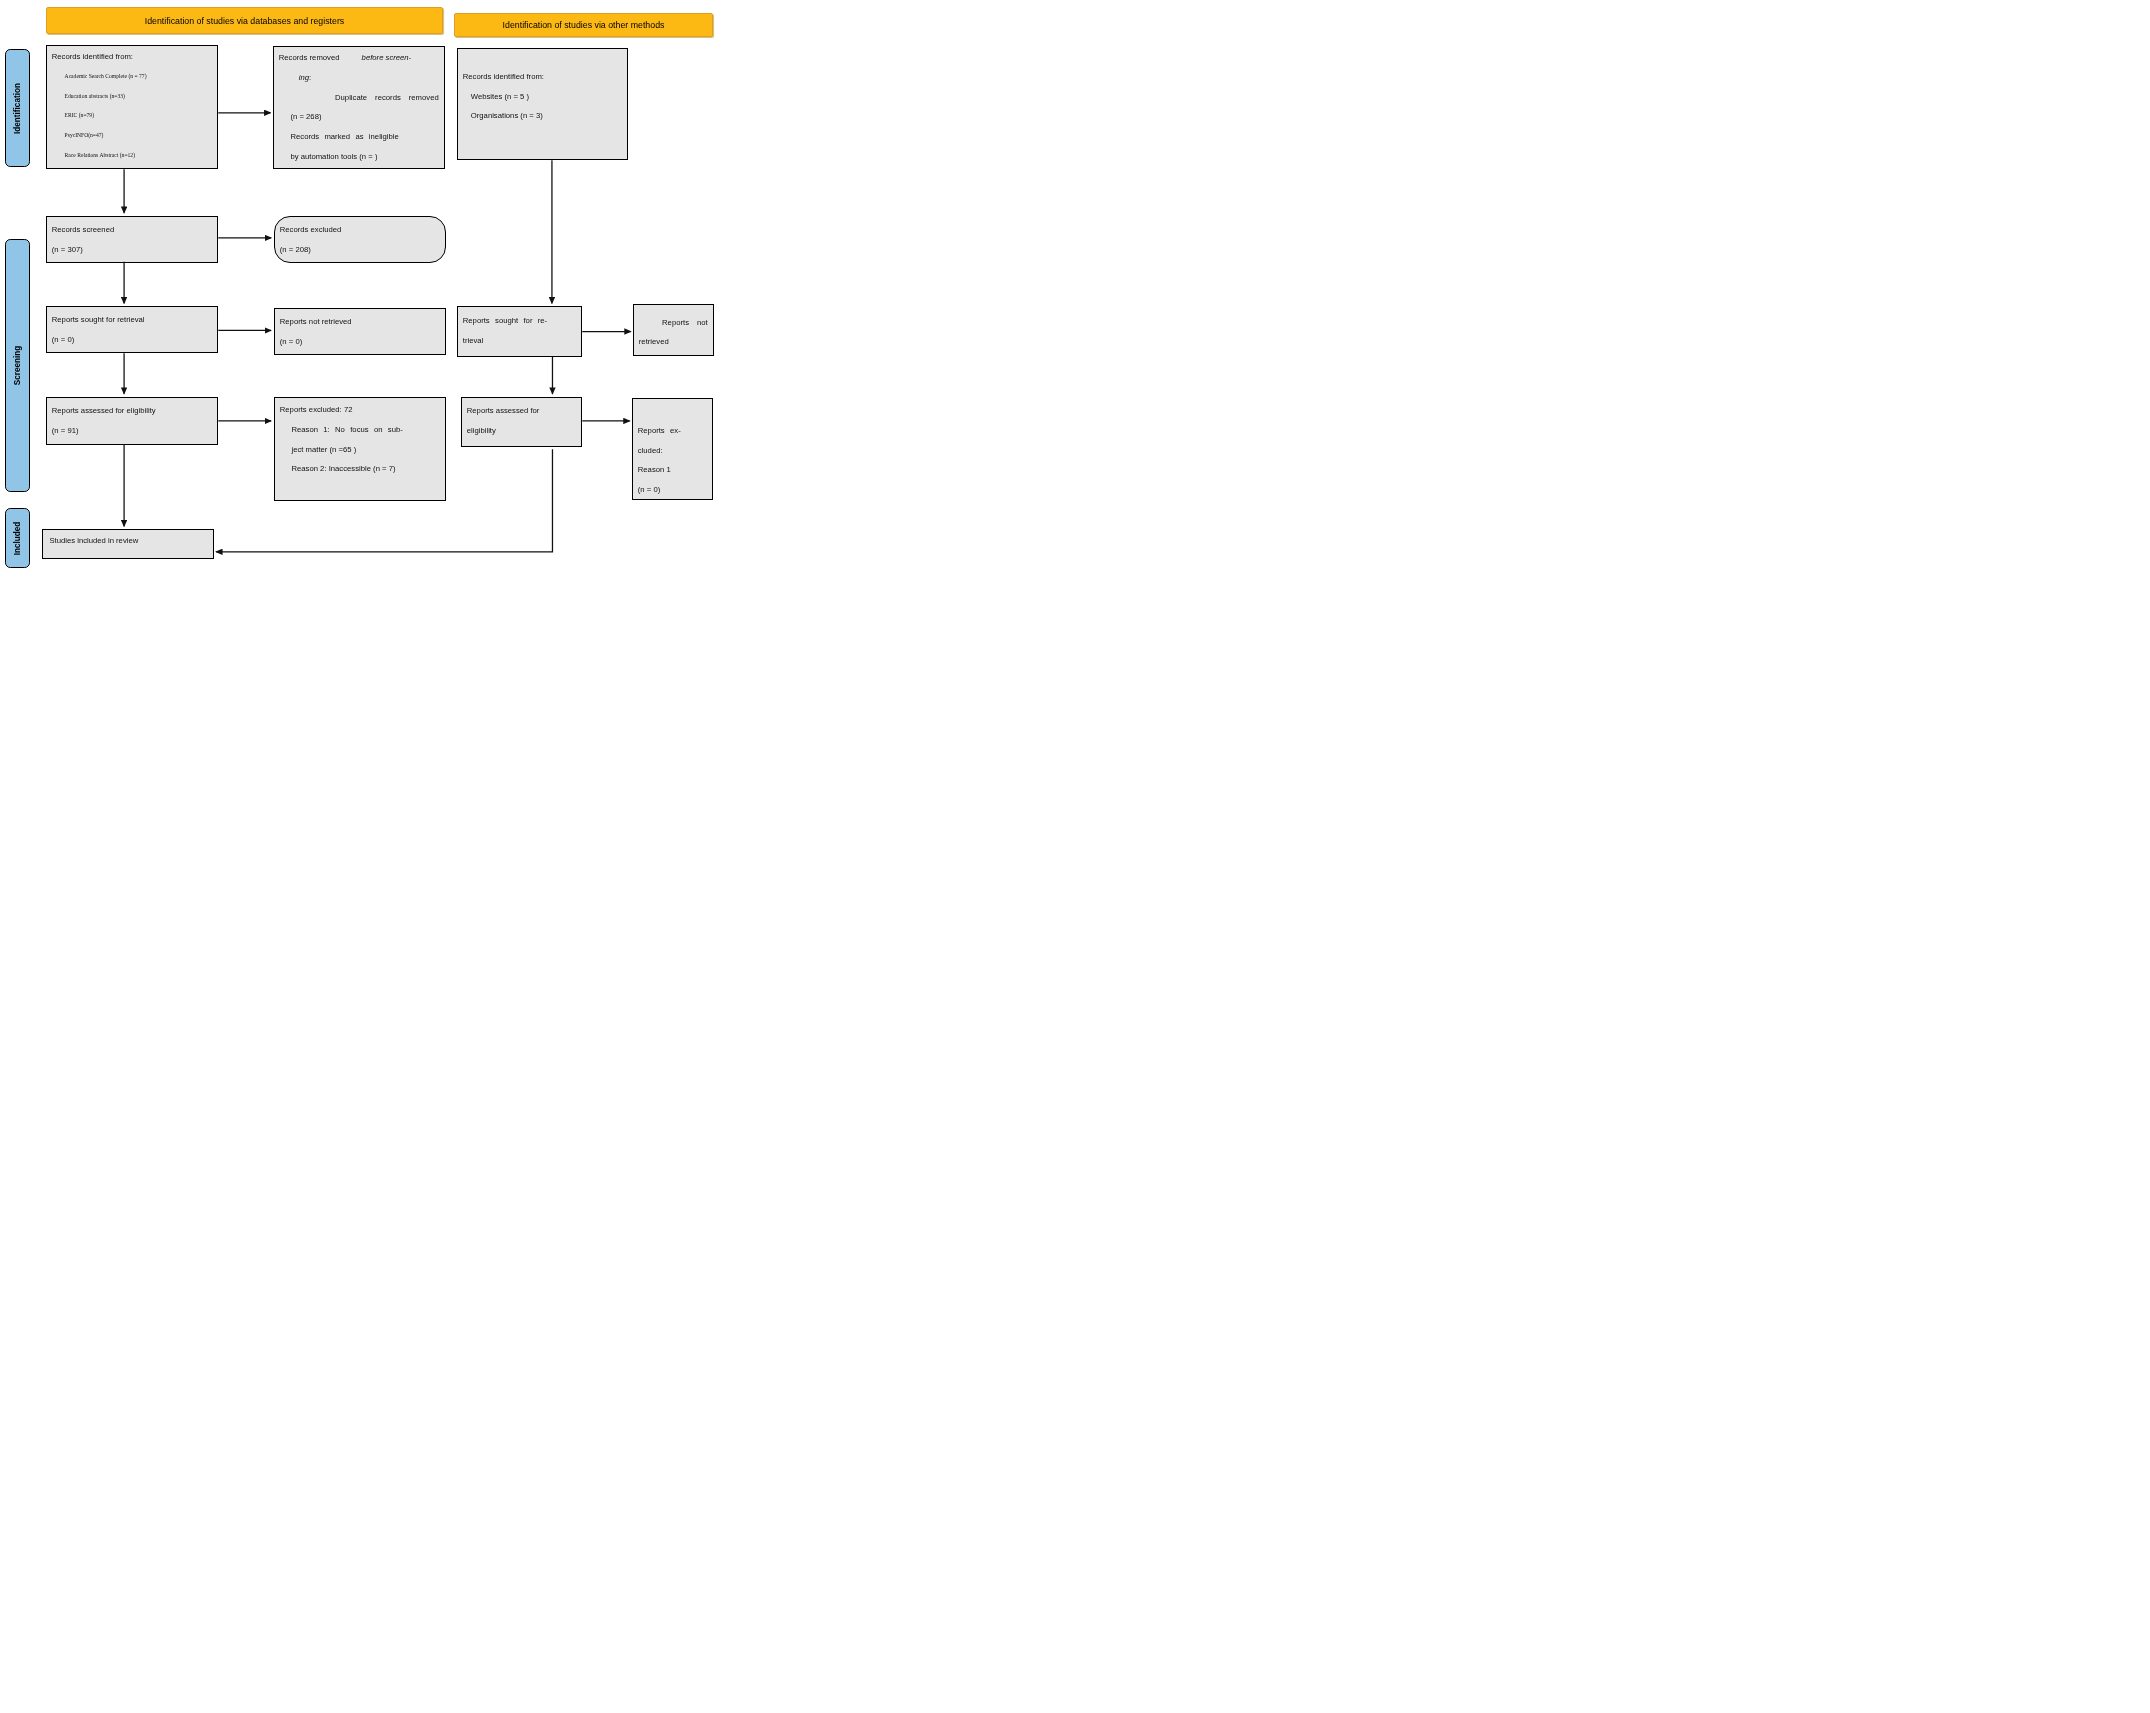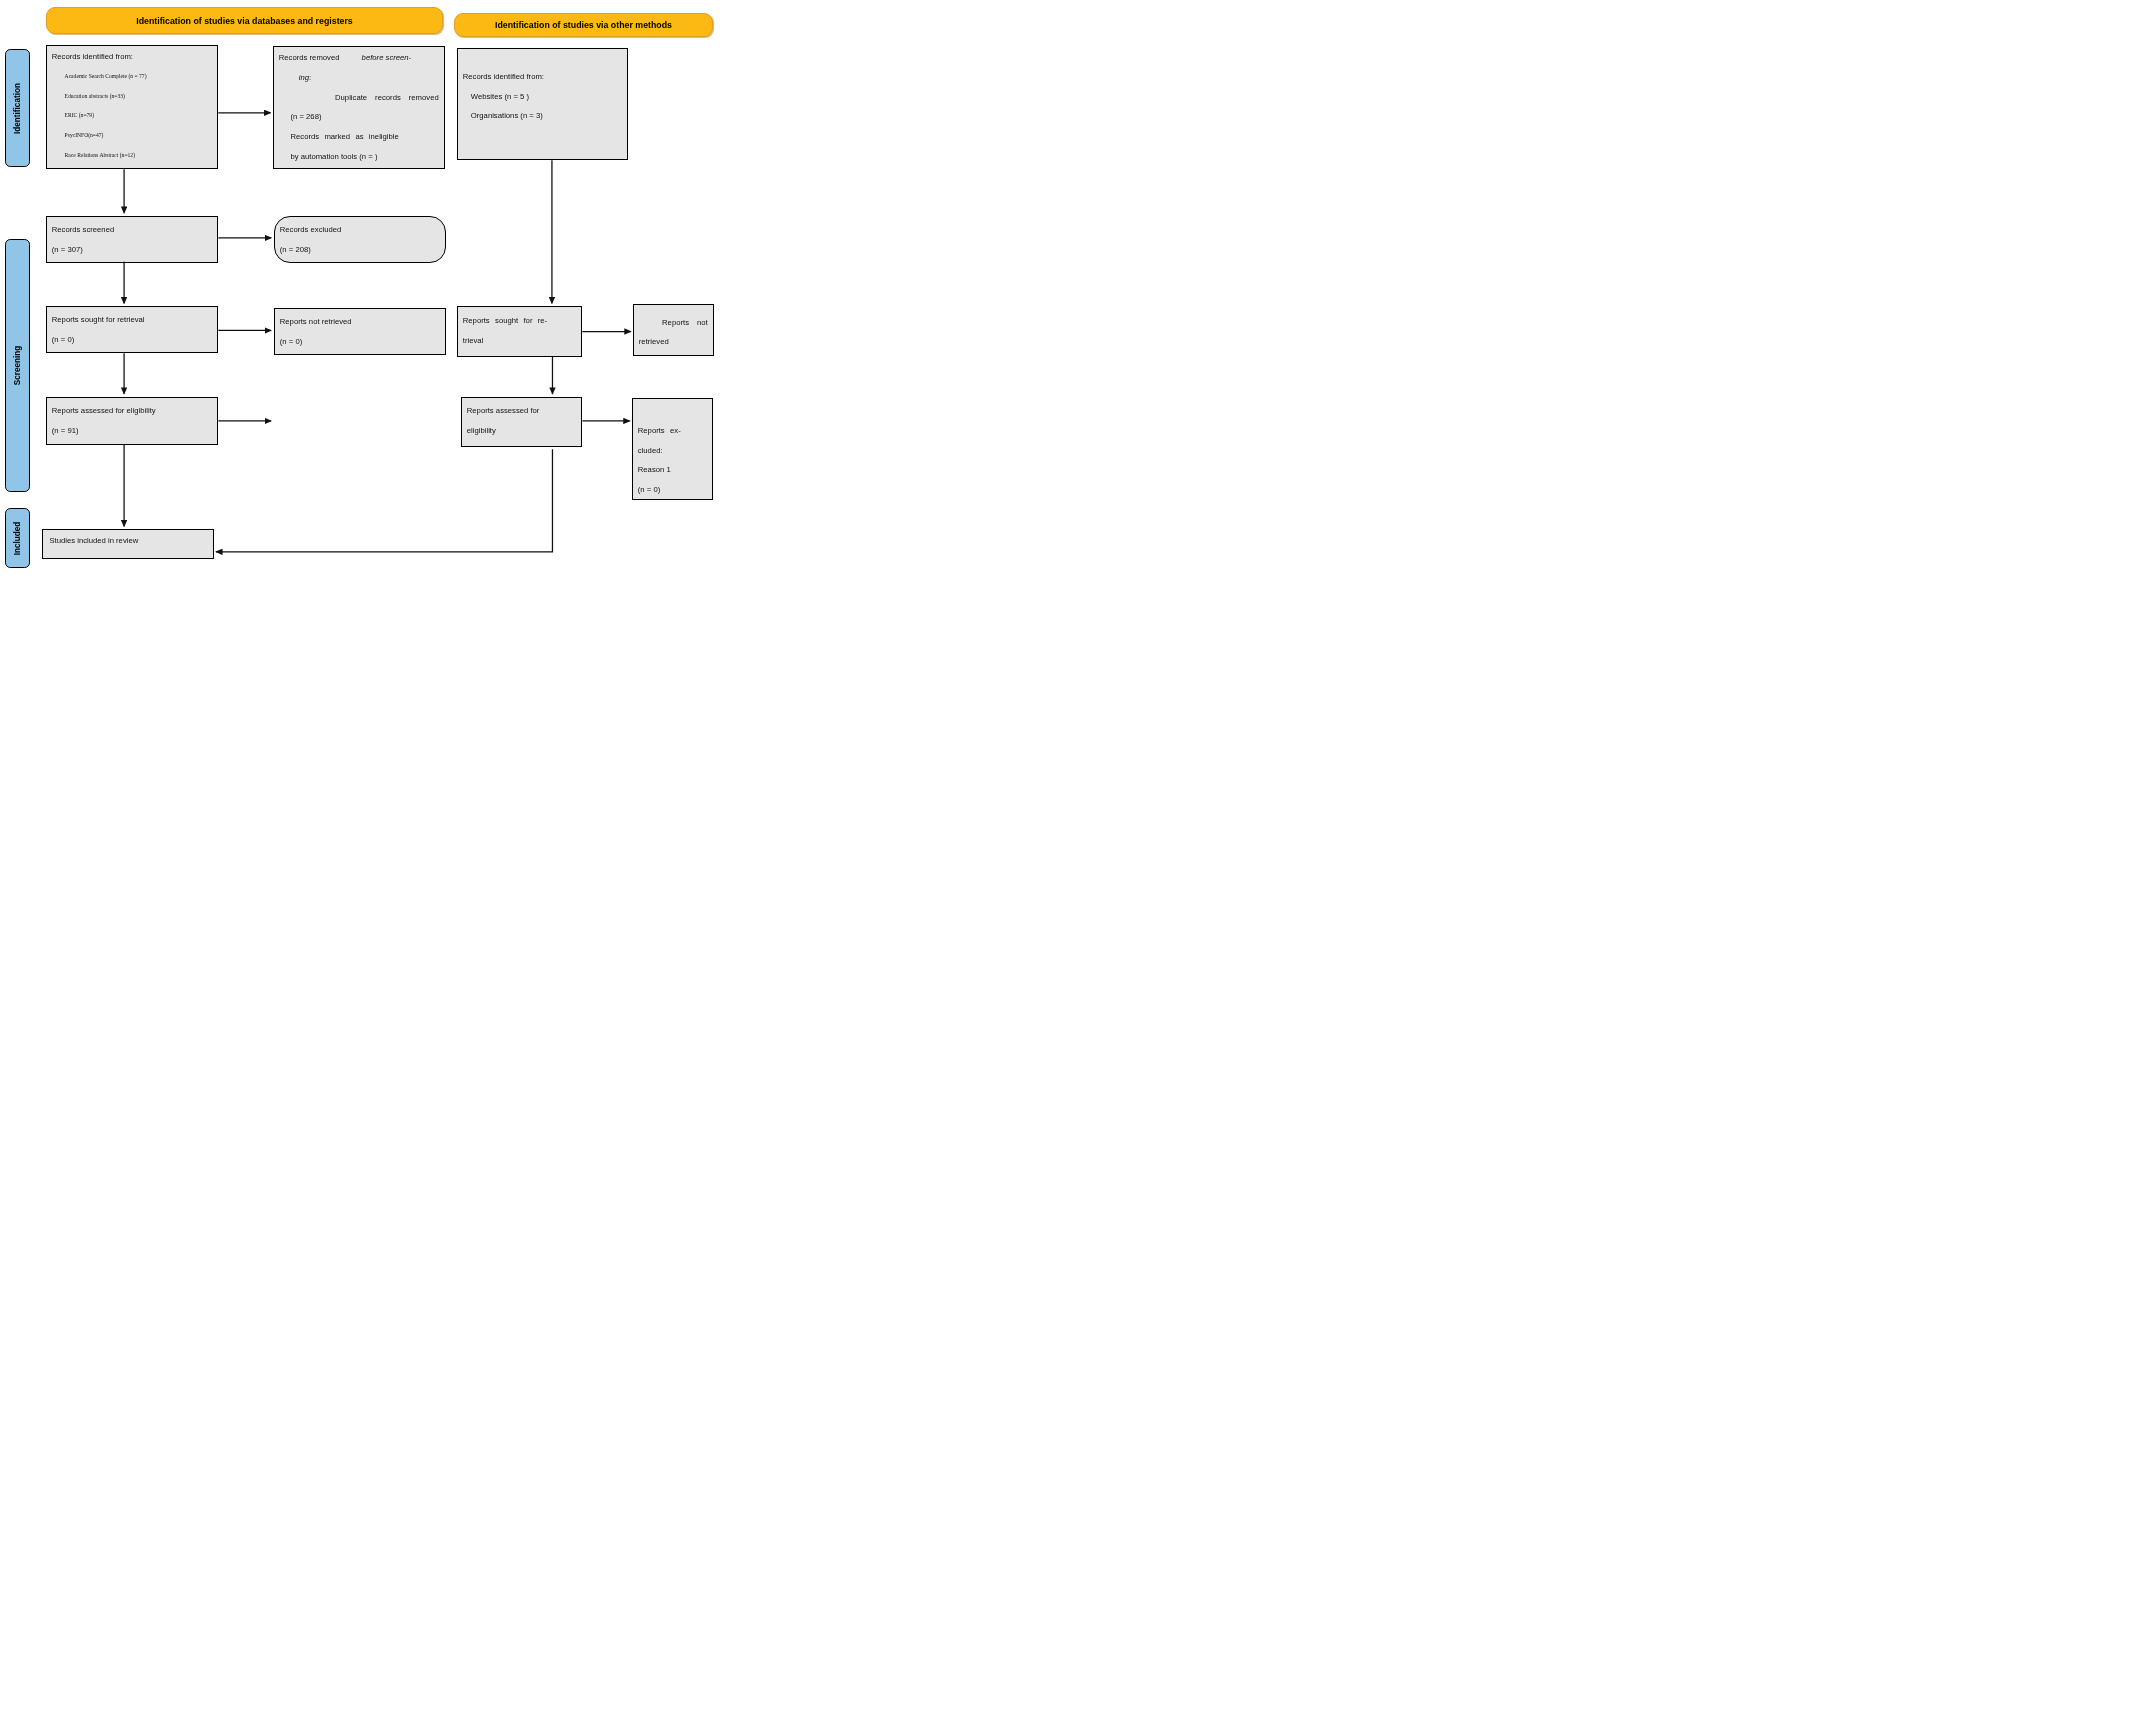--- a/index.html
+++ b/index.html
@@ -8,23 +8,23 @@
     --sidebar_fill:#90C5E8;
     --line_color:#111111;
   }
   html,body{margin:0;padding:0;background:#ffffff;}
   .page{
     position:relative;width:717px;height:571px;background:#ffffff;
     font-family:"Liberation Sans",sans-serif;color:#111;overflow:hidden;
   }
   .banner{
     position:absolute;background:var(--banner_fill);
-    border:1.1px solid var(--banner_border);border-radius:9px;
+    border:1.1px solid var(--banner_border);border-radius:2px;
     display:flex;align-items:center;justify-content:center;
-    font-weight:bold;font-size:8.8px;color:#000;text-align:center;
+    font-weight:normal;font-size:8.8px;color:#000;text-align:center;
     box-sizing:border-box;box-shadow:1.1px 1.1px 0 rgba(190,140,20,.55);
   }
   .side{
     position:absolute;background:var(--sidebar_fill);
     border:1.1px solid #000;border-radius:5.3px;
     display:flex;align-items:center;justify-content:center;box-sizing:border-box;
   }
   .side span{
     transform:rotate(-90deg);white-space:nowrap;
     font-weight:bold;font-size:8.2px;color:#000;
@@ -119,20 +119,28 @@
   </div>
   <div class="fbox pad" style="left:633px;top:304px;width:81px;height:52px;padding-top:7.5px;">
     <div class="flow-line ws-lg">Reports not</div>
     <div class="flow-line">retrieved</div>
   </div>
 
   <div class="fbox pad" style="left:46px;top:397px;width:172px;height:48px;padding-top:3.2px;">
     <div class="flow-line">Reports assessed for eligibility</div>
     <div class="flow-line">(n = 91)</div>
   </div>
+  <div class="fbox pad" style="left:274px;top:397px;width:172px;height:104px;padding-top:2.1px;">
+    <div class="flow-line">Reports excluded: 72</div>
+    <div class="indent">
+      <div class="flow-line ws-md">Reason 1: No focus on sub-</div>
+      <div class="flow-line">ject matter (n =65 )</div>
+      <div class="flow-line">Reason 2: Inaccessible (n = 7)</div>
+    </div>
+  </div>
   <div class="fbox pad" style="left:461px;top:397px;width:121px;height:50px;padding-top:3.2px;">
     <div class="flow-line">Reports assessed for</div>
     <div class="flow-line">eligibility</div>
   </div>
   <div class="fbox pad" style="left:632px;top:398px;width:81px;height:102px;padding-top:22px;">
     <div class="flow-line ws-md">Reports ex-</div>
     <div class="flow-line">cluded:</div>
     <div class="flow-line">Reason 1</div>
     <div class="flow-line">(n = 0)</div>
   </div>

